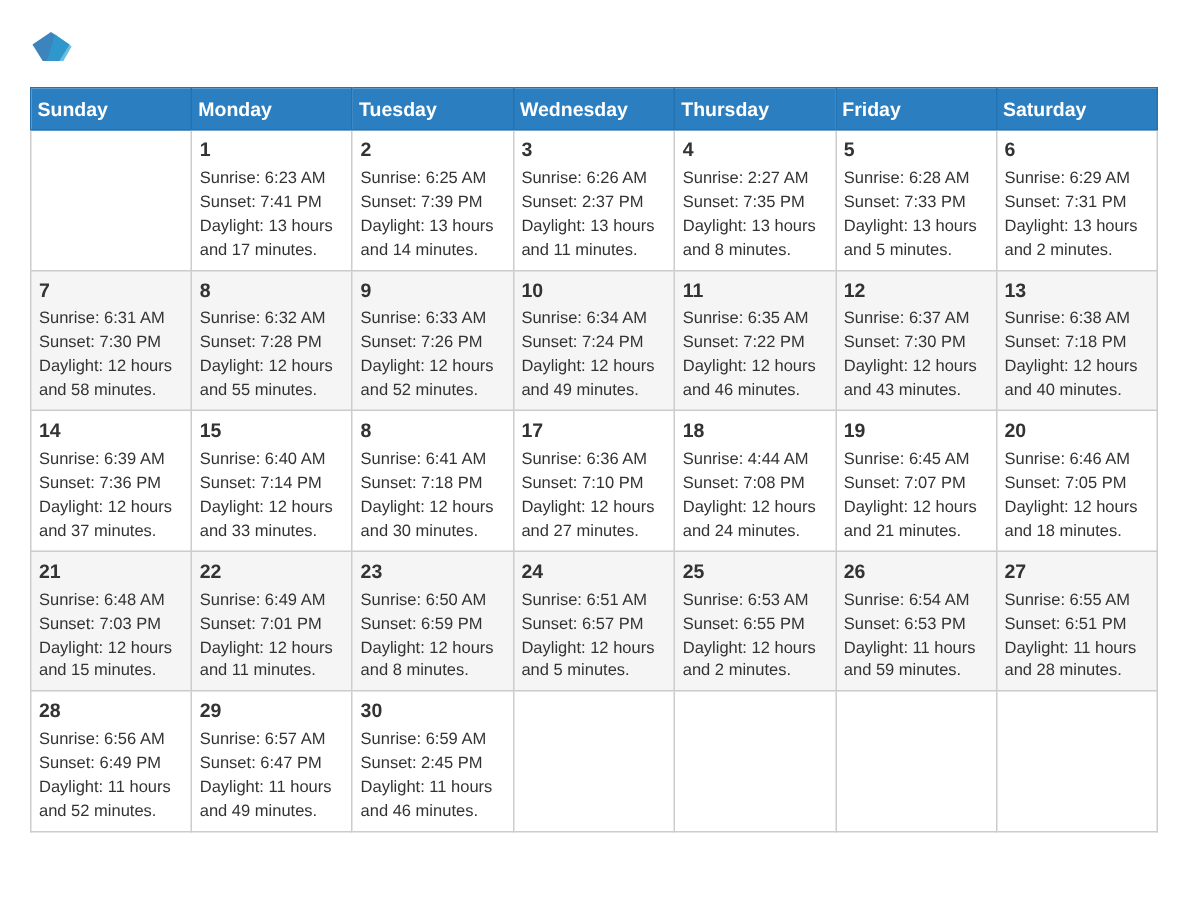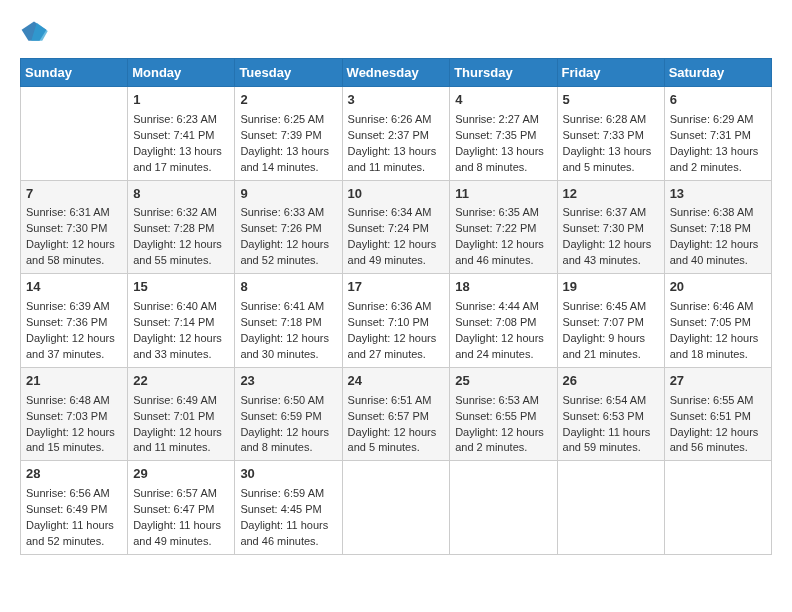--- a/index.html
+++ b/index.html
@@ -230,21 +230,21 @@
         <td>
           <span class="day-num">18</span>
           <div>Sunrise: 4:44 AM</div>
           <div>Sunset: 7:08 PM</div>
           <div>Daylight: 12 hours and 24 minutes.</div>
         </td>
         <td>
           <span class="day-num">19</span>
           <div>Sunrise: 6:45 AM</div>
           <div>Sunset: 7:07 PM</div>
-          <div>Daylight: 9 hours and 21 minutes.</div>
+          <div>Daylight: 12 hours and 21 minutes.</div>
         </td>
         <td>
           <span class="day-num">20</span>
           <div>Sunrise: 6:46 AM</div>
           <div>Sunset: 7:05 PM</div>
           <div>Daylight: 12 hours and 18 minutes.</div>
         </td>
       </tr>
       <tr>
         <td>
@@ -280,40 +280,40 @@
         <td>
           <span class="day-num">26</span>
           <div>Sunrise: 6:54 AM</div>
           <div>Sunset: 6:53 PM</div>
           <div>Daylight: 11 hours and 59 minutes.</div>
         </td>
         <td>
           <span class="day-num">27</span>
           <div>Sunrise: 6:55 AM</div>
           <div>Sunset: 6:51 PM</div>
-          <div>Daylight: 12 hours and 56 minutes.</div>
+          <div>Daylight: 11 hours and 28 minutes.</div>
         </td>
       </tr>
       <tr>
         <td>
           <span class="day-num">28</span>
           <div>Sunrise: 6:56 AM</div>
           <div>Sunset: 6:49 PM</div>
           <div>Daylight: 11 hours and 52 minutes.</div>
         </td>
         <td>
           <span class="day-num">29</span>
           <div>Sunrise: 6:57 AM</div>
           <div>Sunset: 6:47 PM</div>
           <div>Daylight: 11 hours and 49 minutes.</div>
         </td>
         <td>
           <span class="day-num">30</span>
           <div>Sunrise: 6:59 AM</div>
-          <div>Sunset: 4:45 PM</div>
+          <div>Sunset: 2:45 PM</div>
           <div>Daylight: 11 hours and 46 minutes.</div>
         </td>
         <td class="empty"></td>
         <td class="empty"></td>
         <td class="empty"></td>
         <td class="empty"></td>
       </tr>
     </tbody>
 </table>
 

